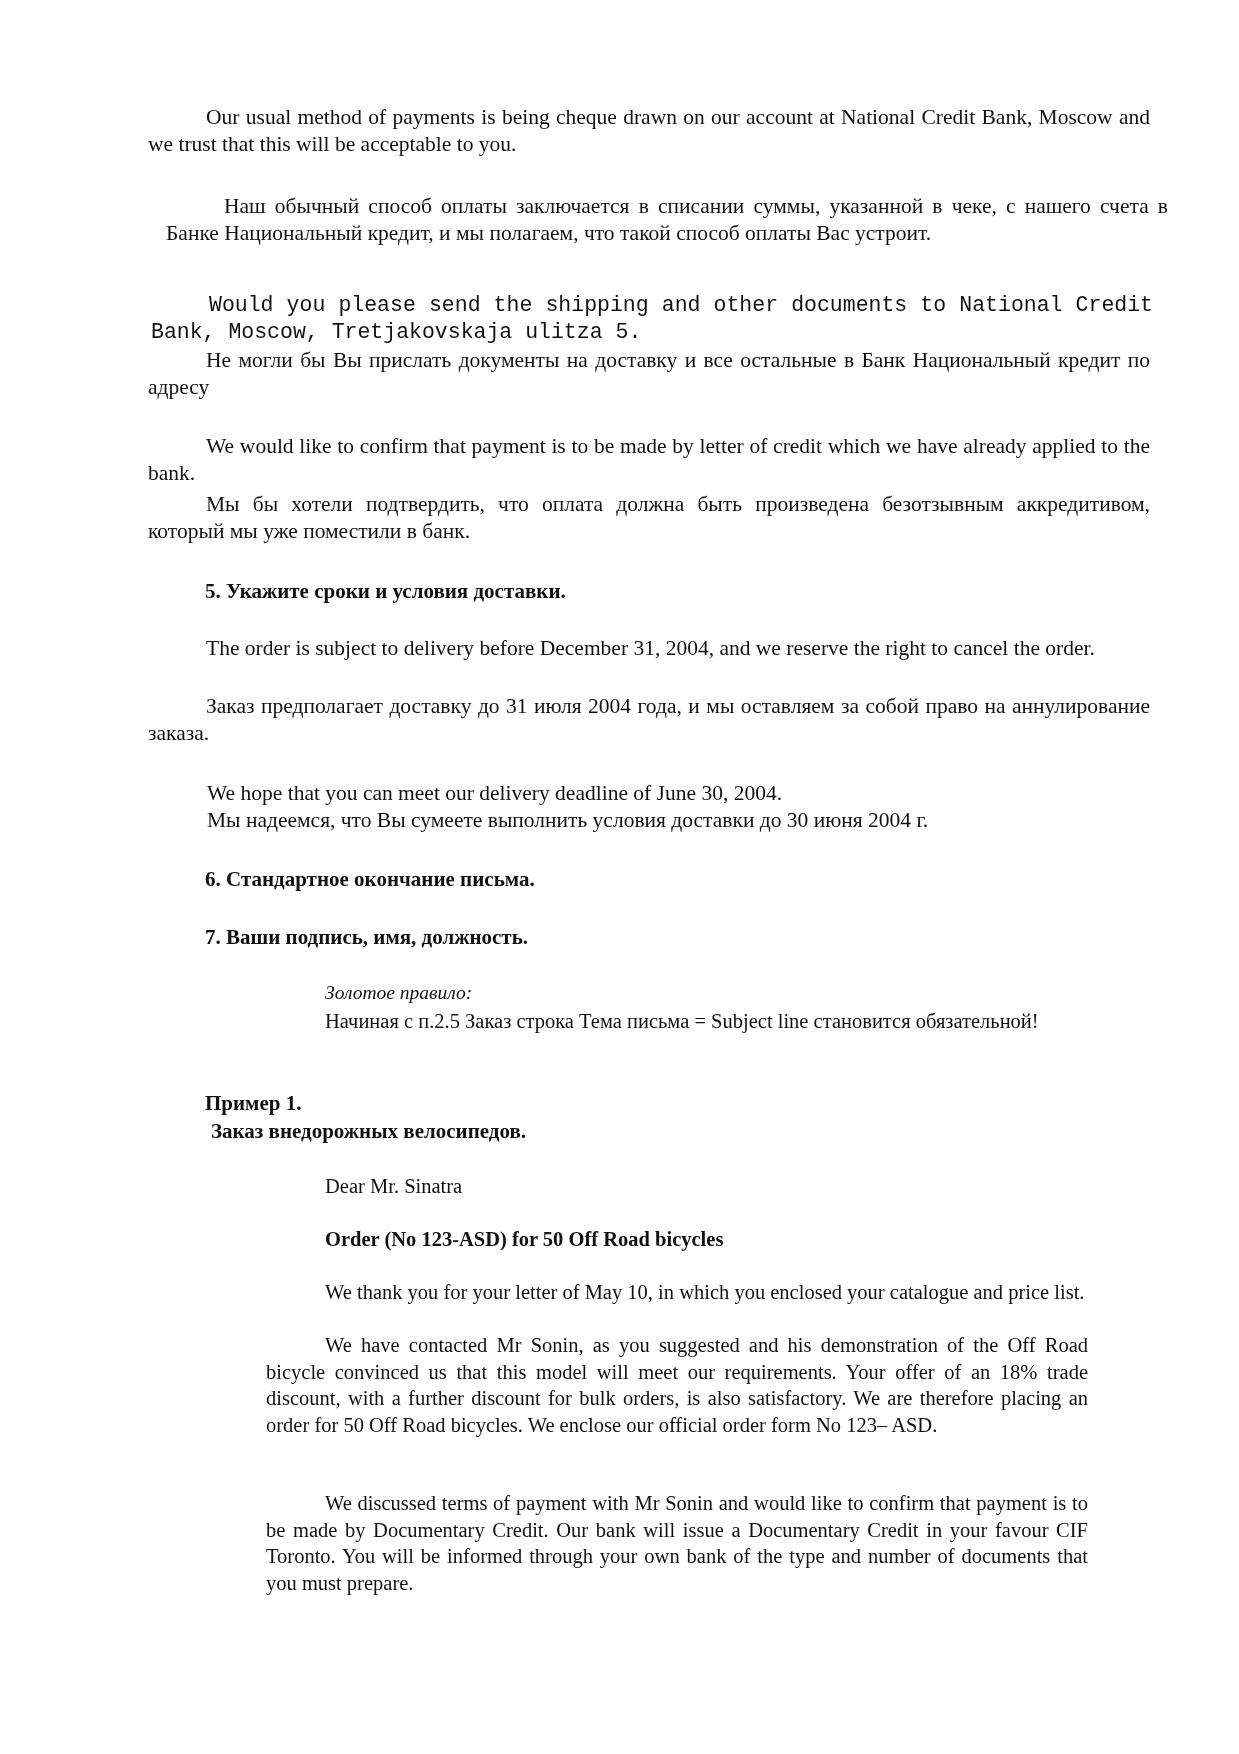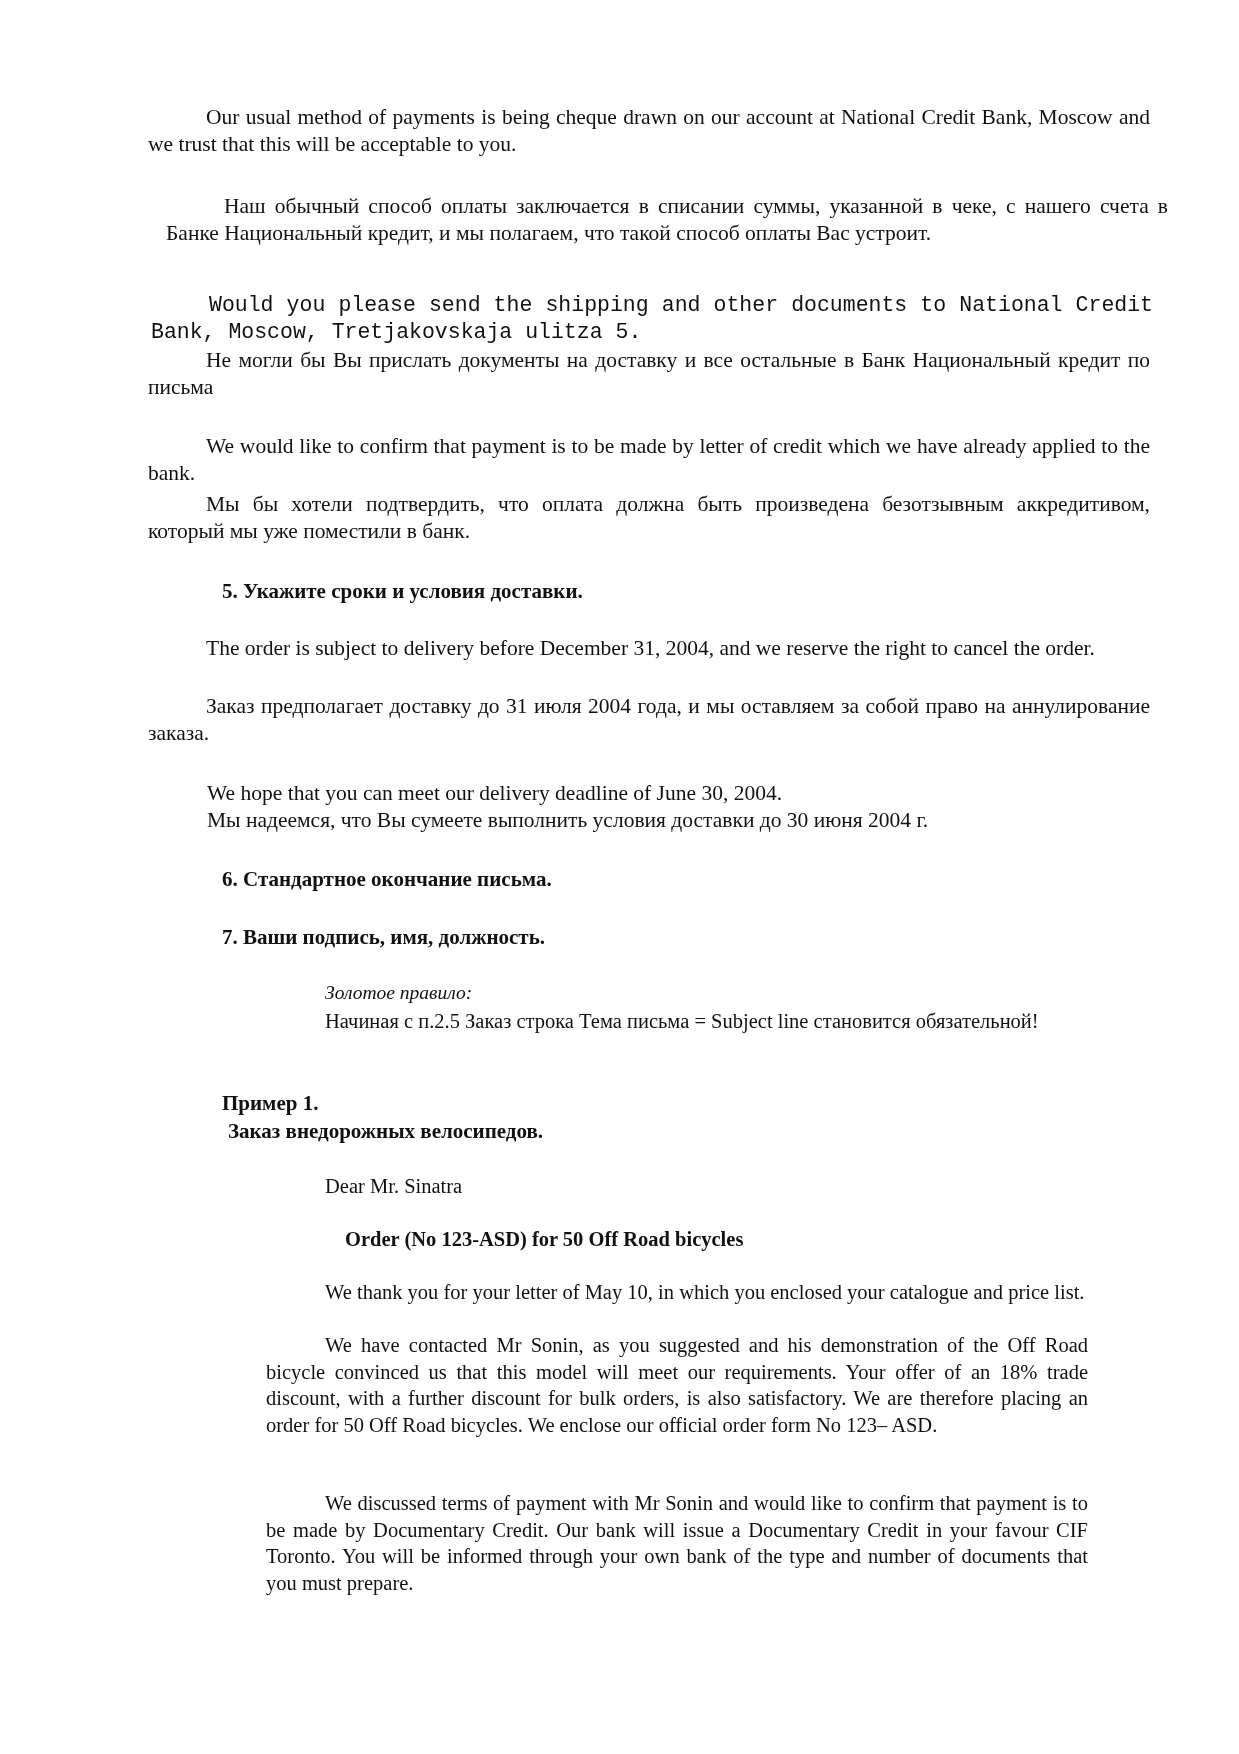--- a/index.html
+++ b/index.html
@@ -2,36 +2,36 @@
 <html><head>
   <meta charset="utf-8">
   <style>
     html, body { margin: 0; padding: 0; background: #ffffff; }
     body { width: 1239px; height: 1754px; position: relative; overflow: hidden;
       font-family: "Liberation Serif", "DejaVu Serif", serif; color: #111; }
     .p { position: absolute; font-size: 21.5px; line-height: 27px; text-align: justify;
       text-align-last: left; }
     .full { left: 148px; width: 1002px; }
     .indent { text-indent: 58px; }
-    .h { position: absolute; left: 222px; font-size: 21px; font-weight: bold; line-height: 27px; }
+    .h { position: absolute; left: 205px; font-size: 21px; font-weight: bold; line-height: 27px; }
     .inner { left: 266px; width: 822px; font-size: 20.5px; line-height: 26.5px; }
     .inner-indent { text-indent: 59px; }
     .ital { font-style: italic; }
     .bold { font-weight: bold; }
     .line { display: block; }
   </style>
 </head>
 <body>
 
 <div>
   <p class="p full indent" style="top:104px;margin:0;">Our usual method of payments is being cheque drawn on our account at National Credit Bank, Moscow and we trust that this will be acceptable to you.</p>
   <p class="p full indent" style="top:175px;margin:18px;">Наш обычный способ оплаты заключается в списании суммы, указанной в чеке, с нашего счета в Банке Национальный кредит, и мы полагаем, что такой способ оплаты Вас устроит.</p>
 
   <p class="p full indent" style="top:289px;margin:3px;font-family:Liberation Mono, monospace;">Would you please send the shipping and other documents to National Credit Bank, Moscow, Tretjakovskaja ulitza 5.</p>
-  <p class="p full indent" style="top:347px;margin:0;">Не могли бы Вы прислать документы на доставку и все остальные в Банк Национальный кредит по письма</p>
+  <p class="p full indent" style="top:347px;margin:0;">Не могли бы Вы прислать документы на доставку и все остальные в Банк Национальный кредит по адресу</p>
 
   <p class="p full indent" style="top:433px;margin:0;">We would like to confirm that payment is to be made by letter of credit which we have already applied to the bank.</p>
   <p class="p full indent" style="top:491px;margin:0;">Мы бы хотели подтвердить, что оплата должна быть произведена безотзывным аккредитивом, который мы уже поместили в банк.</p>
 
   <div class="h" style="top:578px;">5. Укажите сроки и условия доставки.</div>
 
   <p class="p full indent" style="top:635px;margin:0;">The order is subject to delivery before December 31, 2004, and we reserve the right to cancel the order.</p>
   <p class="p full indent" style="top:693px;margin:0;">Заказ предполагает доставку до 31 июля 2004 года, и мы оставляем за собой право на аннулирование заказа.</p>
 
   <div class="p" style="top:780px;left:207px;width:950px;">
@@ -42,18 +42,18 @@
   <div class="h" style="top:866px;">6. Стандартное окончание письма.</div>
   <div class="h" style="top:924px;">7. Ваши подпись, имя, должность.</div>
 
   <div class="p inner ital" style="top:980px;left:325px;width:760px;font-size:19.5px;">Золотое правило:</div>
   <p class="p inner inner-indent" style="top:1008px;margin:0;">Начиная с п.2.5 Заказ строка Тема письма = Subject line становится обязательной!</p>
 
   <div class="h" style="top:1090px;">Пример 1.</div>
   <div class="h" style="top:1118px;margin-left:6px;">Заказ внедорожных велосипедов.</div>
 
   <div class="p" style="top:1173px;left:325px;font-size:20.5px;">Dear Mr. Sinatra</div>
-  <div class="p bold" style="top:1226px;left:325px;font-size:20.5px;margin-left:20px;">Order (No 123-ASD) for 50 Off Road bicycles</div>
+  <div class="p bold" style="top:1226px;left:325px;font-size:20.5px;">Order (No 123-ASD) for 50 Off Road bicycles</div>
 
   <p class="p inner inner-indent" style="top:1279px;margin:0;">We thank you for your letter of May 10, in which you enclosed your catalogue and price list.</p>
   <p class="p inner inner-indent" style="top:1332px;margin:0;">We have contacted Mr Sonin, as you suggested and his demonstration of the Off Road bicycle convinced us that this model will meet our requirements. Your offer of an 18% trade discount, with a further discount for bulk orders, is also satisfactory. We are therefore placing an order for 50 Off Road bicycles. We enclose our official order form No 123– ASD.</p>
   <p class="p inner inner-indent" style="top:1490px;margin:0;">We discussed terms of payment with Mr Sonin and would like to confirm that payment is to be made by Documentary Credit. Our bank will issue a Documentary Credit in your favour CIF Toronto. You will be informed through your own bank of the type and number of documents that you must prepare.</p>
 </div>
 
 </body></html>

